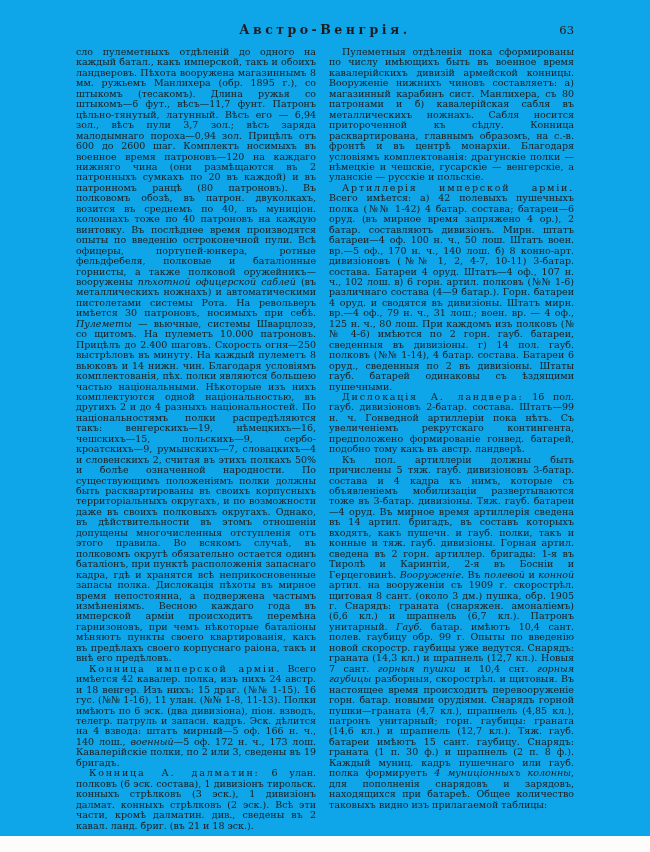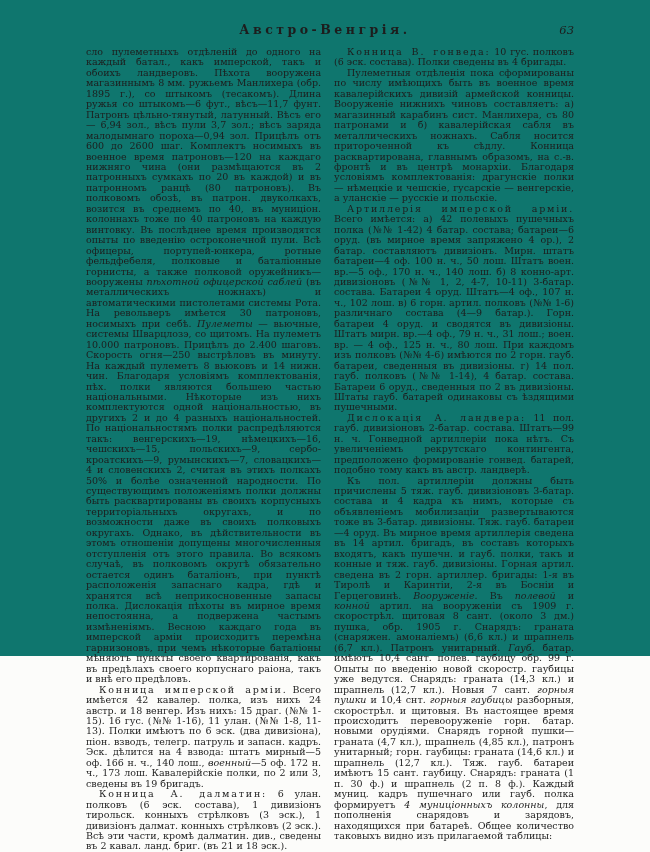--- a/index.html
+++ b/index.html
@@ -6,22 +6,22 @@
   body{
     width:650px;height:852px;
     background:#fcfcfa;
     font-family:"DejaVu Serif", serif;
     color:#1d1d1d;
     -webkit-font-smoothing:antialiased;
     overflow:hidden;
   }
   .page{
     position:relative;
-    width:650px;height:656px;
-    background:#0f766e;
+    width:650px;height:836px;
+    background:#0ea5e9;
   }
   .content{
     position:absolute;
     left:76px;top:22px;
     width:498px;
   }
   .header{
     position:relative;
     height:16px;
     margin-bottom:9px;
@@ -32,33 +32,32 @@
     text-align:center;
     font-weight:bold;
     font-size:12.5px;
     letter-spacing:3.5px;
     white-space:nowrap;
   }
   .page-number{
     position:absolute;
     right:0;top:1px;
     font-size:11.5px;
-    font-style:italic;
   }
   .columns{
     display:flex;
     gap:13px;
     align-items:flex-start;
   }
   .col{
     font-size:9.5px;
     line-height:10.45px;
     text-align:justify;
   }
-  .col-left{width:240px;margin-left:10px;}
+  .col-left{width:240px;}
   .col-right{width:245px;}
   p.para{margin:0;padding:0;}
   p.para.indent{text-indent:13px;}
   .run-n{font-style:normal;}
   .run-i{font-style:italic;}
   .run-sp{letter-spacing:1.8px;word-spacing:2.5px;}
 </style>
 </head>
 <body>
 
@@ -68,21 +67,20 @@
       <div class="header-title">Австро-Венгрія.</div>
       <div class="page-number">63</div>
     </div>
     <div class="columns">
       <div class="col col-left">
           <p class="para"><span class="run-n">сло пулеметныхъ отдѣленій до одного на каждый батал., какъ имперской, такъ и обоихъ ландверовъ. Пѣхота вооружена магазиннымъ 8 мм. ружьемъ Манлихера (обр. 1895 г.), со штыкомъ (тесакомъ). Длина ружья со штыкомъ—6 фут., вѣсъ—11,7 фунт. Патронъ цѣльно-тянутый, латунный. Вѣсъ его — 6,94 зол., вѣсъ пули 3,7 зол.; вѣсъ заряда малодымнаго пороха—0,94 зол. Прицѣлъ отъ 600 до 2600 шаг. Комплектъ носимыхъ въ военное время патроновъ—120 на каждаго нижняго чина (они размѣщаются въ 2 патронныхъ сумкахъ по 20 въ каждой) и въ патронномъ ранцѣ (80 патроновъ). Въ полковомъ обозѣ, въ патрон. двуколкахъ, возится въ среднемъ по 40, въ муниціон. колоннахъ тоже по 40 патроновъ на каждую винтовку. Въ послѣднее время производятся опыты по введенію остроконечной пули. Всѣ офицеры, портупей-юнкера, ротные фельдфебеля, полковые и баталіонные горнисты, а также полковой оружейникъ—вооружены </span><span class="run-i">пѣхотной офицерской саблей</span><span class="run-n"> (въ металлическихъ ножнахъ) и автоматическими пистолетами системы Рота. На револьверъ имѣется 30 патроновъ, носимыхъ при себѣ. </span><span class="run-i">Пулеметы</span><span class="run-n"> — вьючные, системы Шварцлозэ, со щитомъ. На пулеметъ 10.000 патроновъ. Прицѣлъ до 2.400 шаговъ. Скорость огня—250 выстрѣловъ въ минуту. На каждый пулеметъ 8 вьюковъ и 14 нижн. чин. Благодаря условіямъ комплектованія, пѣх. полки являются большею частью національными. Нѣкоторые изъ нихъ комплектуются одной національностью, въ другихъ 2 и до 4 разныхъ національностей. По національностямъ полки распредѣляются такъ: венгерскихъ—19, нѣмецкихъ—16, чешскихъ—15, польскихъ—9, сербо-кроатскихъ—9, румынскихъ—7, словацкихъ—4 и словенскихъ 2, считая въ этихъ полкахъ 50% и болѣе означенной народности. По существующимъ положеніямъ полки должны быть расквартированы въ своихъ корпусныхъ территоріальныхъ округахъ, и по возможности даже въ своихъ полковыхъ округахъ. Однако, въ дѣйствительности въ этомъ отношеніи допущены многочисленныя отступленія отъ этого правила. Во всякомъ случаѣ, въ полковомъ округѣ обязательно остается одинъ баталіонъ, при пунктѣ расположенія запаснаго кадра, гдѣ и хранятся всѣ неприкосновенные запасы полка. Дислокація пѣхоты въ мирное время непостоянна, а подвержена частымъ измѣненіямъ. Весною каждаго года въ имперской арміи происходитъ перемѣна гарнизоновъ, при чемъ нѣкоторые баталіоны мѣняютъ пункты своего квартированія, какъ въ предѣлахъ своего корпуснаго раіона, такъ и внѣ его предѣловъ.</span></p>
           <p class="para indent"><span class="run-sp">Конница имперской арміи.</span><span class="run-n"> Всего имѣется 42 кавалер. полка, изъ нихъ 24 австр. и 18 венгер. Изъ нихъ: 15 драг. (№№ 1-15). 16 гус. (№№ 1-16), 11 улан. (№№ 1-8, 11-13). Полки имѣютъ по 6 эск. (два дивизіона), піон. взводъ, телегр. патруль и запасн. кадръ. Эск. дѣлится на 4 взвода: штатъ мирный—5 оф. 166 н. ч., 140 лош., </span><span class="run-i">военный</span><span class="run-n">—5 оф. 172 н. ч., 173 лош. Кавалерійскіе полки, по 2 или 3, сведены въ 19 бригадъ.</span></p>
           <p class="para indent"><span class="run-sp">Конница А. далматин:</span><span class="run-n"> 6 улан. полковъ (6 эск. состава), 1 дивизіонъ тирольск. конныхъ стрѣлковъ (3 эск.), 1 дивизіонъ далмат. конныхъ стрѣлковъ (2 эск.). Всѣ эти части, кромѣ далматин. див., сведены въ 2 кавал. ланд. бриг. (въ 21 и 18 эск.).</span></p>
         </div>
       <div class="col col-right">
-          <p class="para indent"><span class="run-sp">Конница В. гонведа:</span><span class="run-n"> 10 гус. полковъ (6 эск. состава). Полки сведены въ 4 бригады.</span></p>
           <p class="para indent"><span class="run-n">Пулеметныя отдѣленія пока сформированы по числу имѣющихъ быть въ военное время кавалерійскихъ дивизій армейской конницы. Вооруженіе нижнихъ чиновъ составляетъ: а) магазинный карабинъ сист. Манлихера, съ 80 патронами и б) кавалерійская сабля въ металлическихъ ножнахъ. Сабля носится притороченной къ сѣдлу. Конница расквартирована, главнымъ образомъ, на с.-в. фронтѣ и въ центрѣ монархіи. Благодаря условіямъ комплектованія: драгунскіе полки — нѣмецкіе и чешскіе, гусарскіе — венгерскіе, а уланскіе — русскіе и польскіе.</span></p>
           <p class="para indent"><span class="run-sp">Артиллерія имперской арміи.</span><span class="run-n"> Всего имѣется: а) 42 полевыхъ пушечныхъ полка (№№ 1-42) 4 батар. состава; батареи—6 оруд. (въ мирное время запряжено 4 ор.), 2 батар. составляютъ дивизіонъ. Мирн. штатъ батареи—4 оф. 100 н. ч., 50 лош. Штатъ воен. вр.—5 оф., 170 н. ч., 140 лош. б) 8 конно-арт. дивизіоновъ (№№ 1, 2, 4-7, 10-11) 3-батар. состава. Батареи 4 оруд. Штатъ—4 оф., 107 н. ч., 102 лош. в) 6 горн. артил. полковъ (№№ 1-6) различнаго состава (4—9 батар.). Горн. батареи 4 оруд. и сводятся въ дивизіоны. Штатъ мирн. вр.—4 оф., 79 н. ч., 31 лош.; воен. вр. — 4 оф., 125 н. ч., 80 лош. При каждомъ изъ полковъ (№№ 4-6) имѣются по 2 горн. гауб. батареи, сведенныя въ дивизіоны. г) 14 пол. гауб. полковъ (№№ 1-14), 4 батар. состава. Батареи 6 оруд., сведенныя по 2 въ дивизіоны. Штаты гауб. батарей одинаковы съ ѣздящими пушечными.</span></p>
-          <p class="para indent"><span class="run-sp">Дислокація А. ландвера:</span><span class="run-n"> 11 пол. гауб. дивизіоновъ 2-батар. состава. Штатъ—99 н. ч. Гонведной артиллеріи пока нѣтъ. Съ увеличеніемъ рекрутскаго контингента, предположено формированіе гонвед. батарей, подобно тому какъ въ австр. ландверѣ.</span></p>
+          <p class="para indent"><span class="run-sp">Дислокація А. ландвера:</span><span class="run-n"> 16 пол. гауб. дивизіоновъ 2-батар. состава. Штатъ—99 н. ч. Гонведной артиллеріи пока нѣтъ. Съ увеличеніемъ рекрутскаго контингента, предположено формированіе гонвед. батарей, подобно тому какъ въ австр. ландверѣ.</span></p>
           <p class="para indent"><span class="run-n">Къ пол. артиллеріи должны быть причислены 5 тяж. гауб. дивизіоновъ 3-батар. состава и 4 кадра къ нимъ, которые съ объявленіемъ мобилизаціи развертываются тоже въ 3-батар. дивизіоны. Тяж. гауб. батареи—4 оруд. Въ мирное время артиллерія сведена въ 14 артил. бригадъ, въ составъ которыхъ входятъ, какъ пушечн. и гауб. полки, такъ и конные и тяж. гауб. дивизіоны. Горная артил. сведена въ 2 горн. артиллер. бригады: 1-я въ Тиролѣ и Каринтіи, 2-я въ Босніи и Герцеговинѣ. </span><span class="run-i">Вооруженіе.</span><span class="run-n"> Въ </span><span class="run-i">полевой</span><span class="run-n"> и </span><span class="run-i">конной</span><span class="run-n"> артил. на вооруженіи съ 1909 г. скорострѣл. щитовая 8 сант. (около 3 дм.) пушка, обр. 1905 г. Снарядъ: граната (снаряжен. амоналіемъ) (6,6 кл.) и шрапнель (6,7 кл.). Патронъ унитарный. </span><span class="run-i">Гауб.</span><span class="run-n"> батар. имѣютъ 10,4 сант. полев. гаубицу обр. 99 г. Опыты по введенію новой скоростр. гаубицы уже ведутся. Снарядъ: граната (14,3 кл.) и шрапнель (12,7 кл.). Новыя 7 сант. </span><span class="run-i">горныя пушки</span><span class="run-n"> и 10,4 снт. </span><span class="run-i">горныя гаубицы</span><span class="run-n"> разборныя, скорострѣл. и щитовыя. Въ настоящее время происходитъ перевооруженіе горн. батар. новыми орудіями. Снарядъ горной пушки—граната (4,7 кл.), шрапнель (4,85 кл.), патронъ унитарный; горн. гаубицы: граната (14,6 кл.) и шрапнель (12,7 кл.). Тяж. гауб. батареи имѣютъ 15 сант. гаубицу. Снарядъ: граната (1 п. 30 ф.) и шрапнель (2 п. 8 ф.). Каждый муниц. кадръ пушечнаго или гауб. полка формируетъ </span><span class="run-i">4 муниціонныхъ колонны</span><span class="run-n">, для пополненія снарядовъ и зарядовъ, находящихся при батареѣ. Общее количество таковыхъ видно изъ прилагаемой таблицы:</span></p>
         </div>
     </div>
   </div>
 </div>
 
 </body></html>

